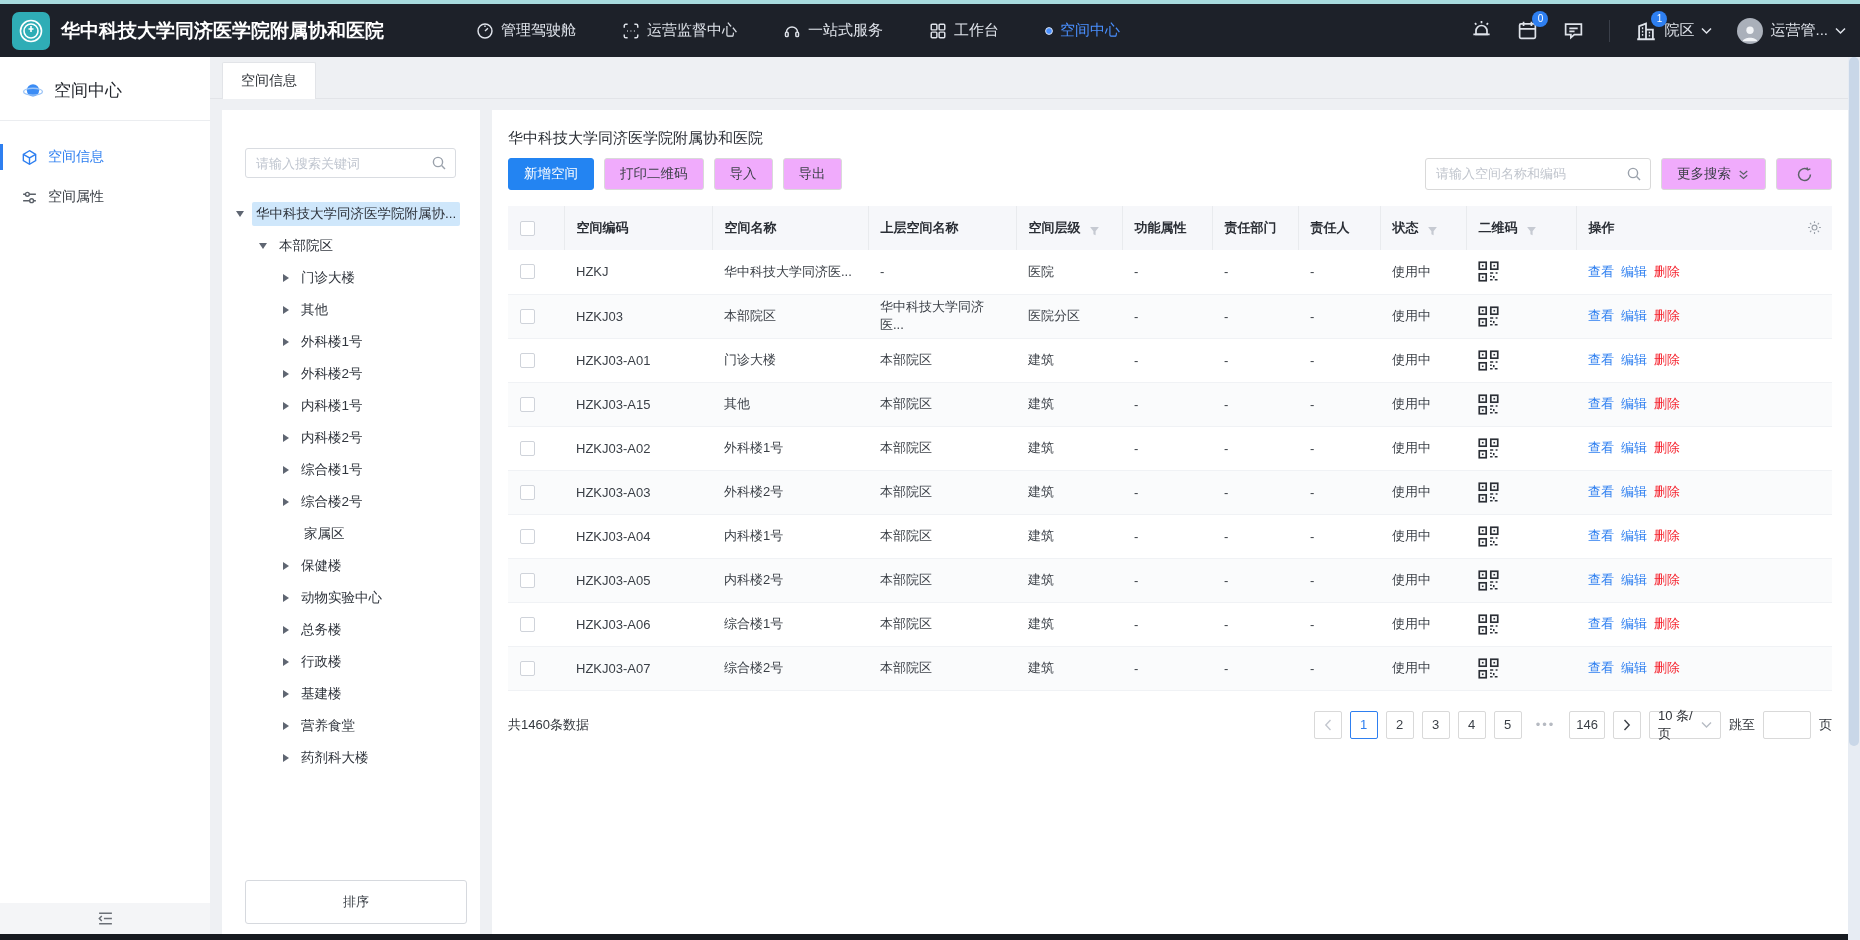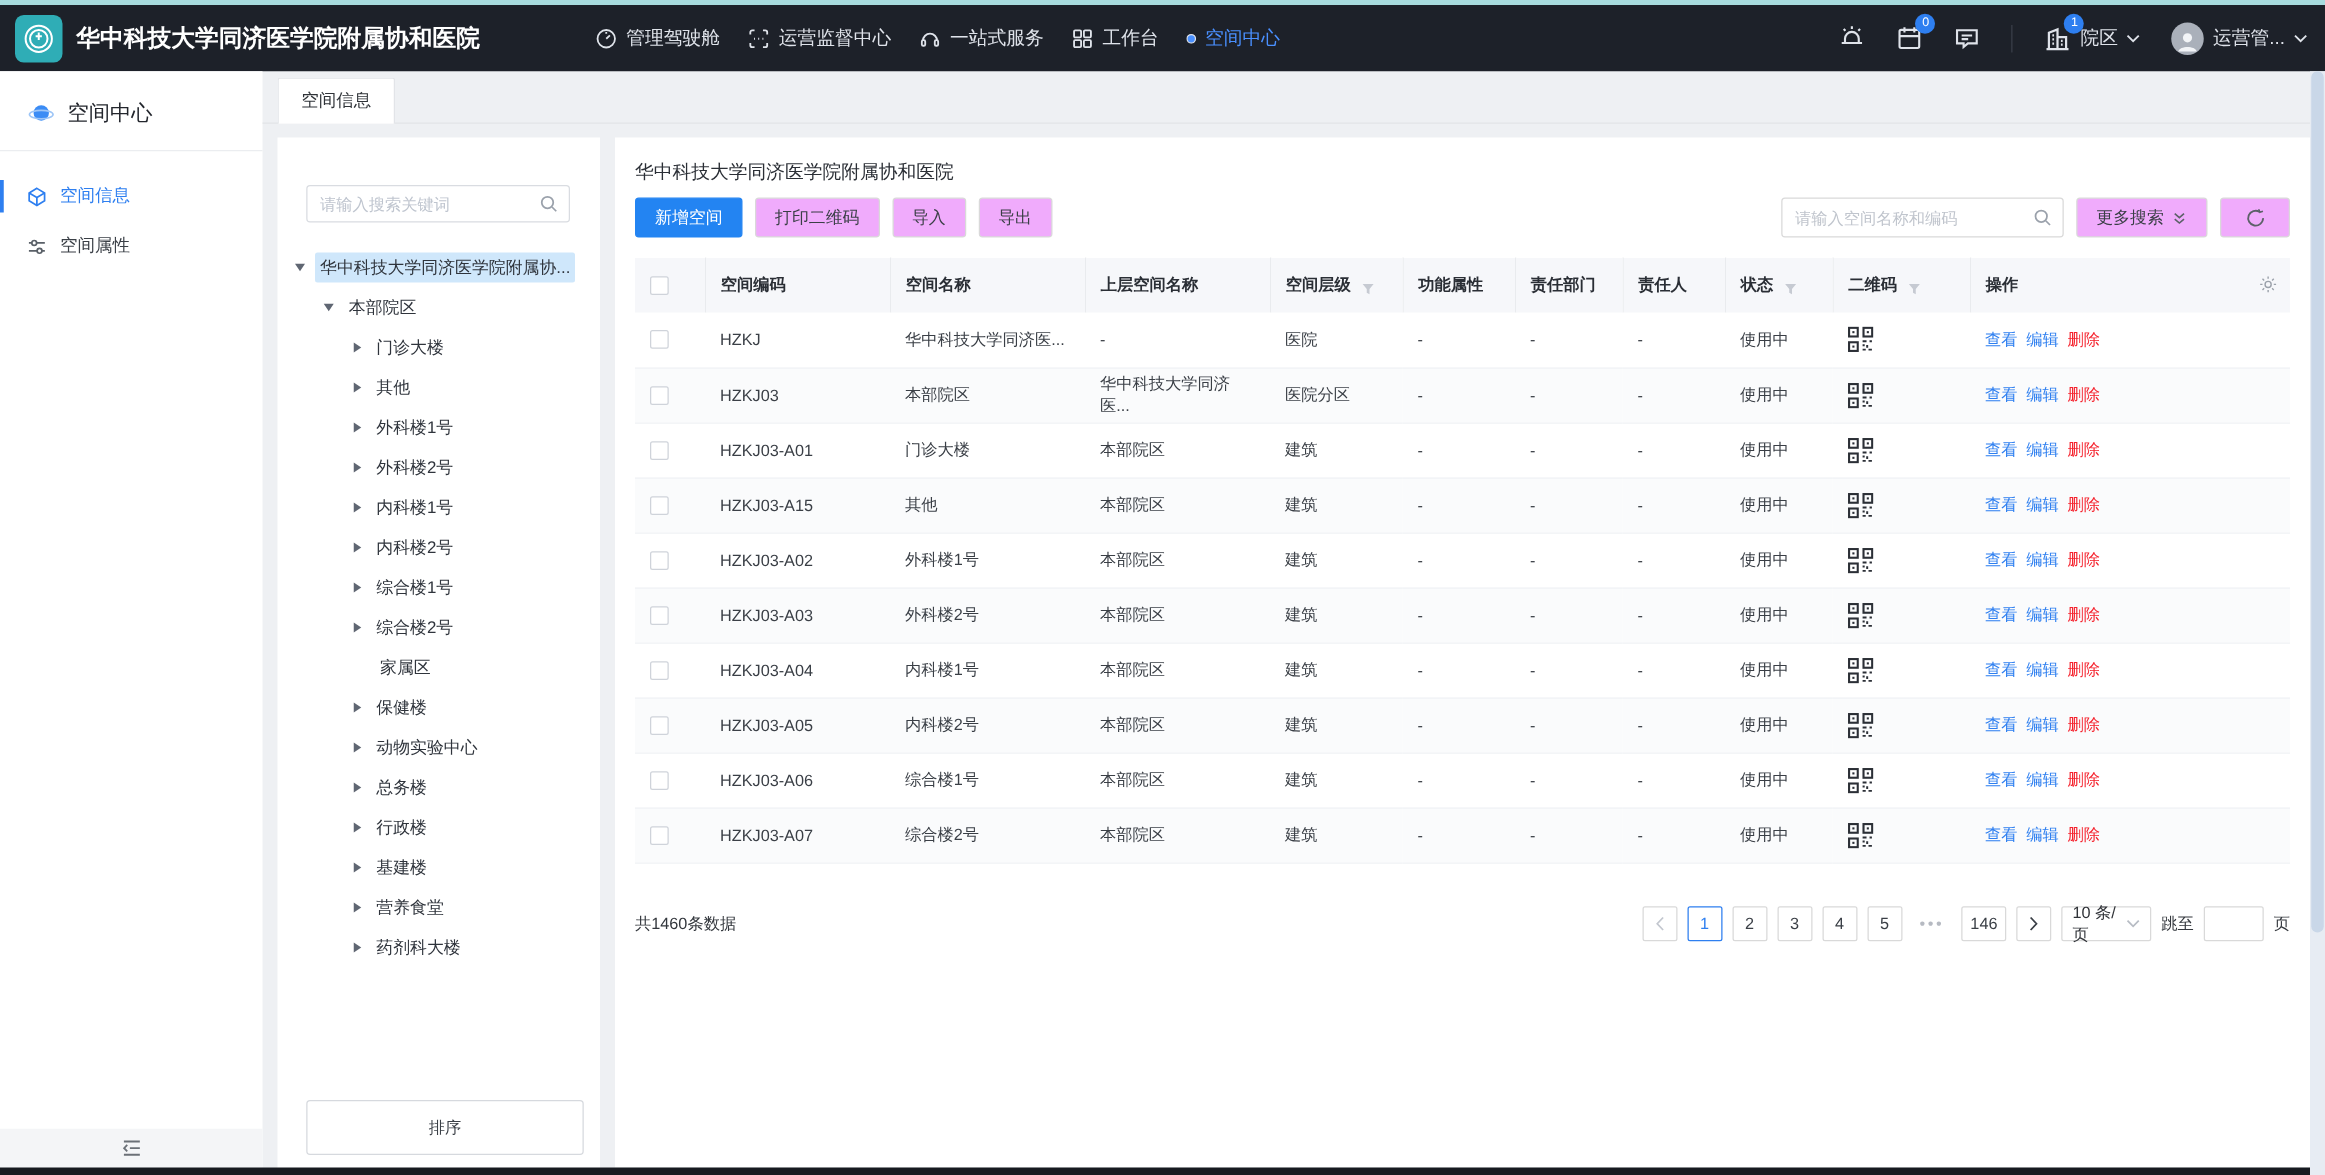--- a/index.html
+++ b/index.html
@@ -8,21 +8,21 @@
        background:#eef0f3;overflow:hidden;color:#303338;font-size:13px}
   svg{display:block}
 
   
   .navbar{position:absolute;left:0;top:0;right:0;height:57px;background:#1d2129;color:#dfe3ea}
   .teal-strip{position:absolute;left:0;top:0;right:0;height:4px;background:#a8dbde}
   .nav-inner{display:flex;align-items:center;height:100%;padding:4px 14px 0 12px}
   .logo{width:38px;height:38px;border-radius:7px;background:#2fae b8}
   .logo{background:#2fadb6;display:flex;align-items:center;justify-content:center;flex:none}
   .brand-title{font-size:19px;font-weight:bold;color:#fff;margin-left:11px;white-space:nowrap}
-  .nav-items{display:flex;align-items:flex-start;gap:22px;margin-left:92px}
+  .nav-items{display:flex;align-items:flex-start;gap:46px;margin-left:92px}
   .nav-item{display:flex;align-items:center;gap:7px;font-size:15px;cursor:pointer;white-space:nowrap}
   .nav-item .nicon svg{stroke:#dfe3ea}
   .nav-item.active{color:#4a90ff}
   .nav-right{margin-left:auto;display:flex;align-items:center;gap:25px}
   .icon-btn{position:relative;cursor:pointer;display:flex;align-items:center}
   .badge{position:absolute;top:-9px;right:-10px;min-width:16px;height:16px;border-radius:8px;
          background:#2e7ff0;color:#fff;font-size:10px;line-height:16px;text-align:center;
          padding:0 4px;font-style:normal}
   .v-div{width:1px;height:22px;background:#3a3f49}
   .campus,.user{display:flex;align-items:center;gap:7px;cursor:pointer;font-size:15px;white-space:nowrap}
@@ -73,21 +73,21 @@
   
   .main-panel{position:absolute;left:492px;right:12px;top:110px;bottom:6px;background:#fff;padding:16px 16px 0 16px}
   .main-title{font-size:15px;color:#2b2f36;height:30px;line-height:24px}
   .toolbar{display:flex;align-items:center;margin:2px 0 16px 0;gap:10px}
   .btn{height:32px;padding:0 15px;border:1px solid #d9d9d9;border-radius:3px;background:#f0abfc;
        font-size:13.5px;color:#3a3f46;display:flex;align-items:center;cursor:pointer;white-space:nowrap;font-family:inherit}
   .btn.primary{background:#2384f2;border-color:#2384f2;color:#fff}
   .toolbar .spacer{flex:1}
   .tb-search{position:relative;width:226px}
   .tb-search input{width:100%;height:32px;border:1px solid #d9d9d9;border-radius:3px;
-       padding:0 32px 0 10px;font-size:13px;outline:none;font-family:Liberation Sans, sans-serif}
+       padding:0 32px 0 10px;font-size:13px;outline:none;font-family:Liberation Serif, serif}
   .tb-search input::placeholder{color:#c0c5cd}
   .tb-search .search-mag{top:8px}
   .more-btn{gap:6px}
   .refresh-btn{width:56px;justify-content:center}
 
   
   table{border-collapse:collapse;table-layout:fixed;width:100%}
   thead th{background:#f6f7fa;height:44px;font-weight:600;font-size:13px;color:#2a2e35;
        text-align:left;padding:0 12px;border-right:1px solid #e9ebee;position:relative}
   thead th:last-child{border-right:none}
@@ -95,21 +95,21 @@
   tbody td{height:44px;padding:0 12px;font-size:13px;color:#3a3f46;border-bottom:1px solid #f0f2f5}
   tbody tr.striped td{background:#fafbfc}
   .cbx{width:15px;height:15px;border:1px solid #cfd3da;border-radius:2px;background:#fff;cursor:pointer}
   .act{cursor:pointer;margin-right:7px}
   .act.view,.act.edit{color:#2e7ff0}
   .act.del{color:#f5222d;margin-right:0}
   .gear{position:absolute;right:10px;top:14px;cursor:pointer}
   .funnel{cursor:pointer}
 
   
-  .table-footer{display:flex;align-items:center;margin-top:34px}
+  .table-footer{display:flex;align-items:center;margin-top:20px}
   .total{font-size:13px;color:#33373d}
   .pager{margin-left:auto;display:flex;align-items:center;gap:8px}
   .pbtn{min-width:28px;height:28px;border:1px solid #d9d9d9;border-radius:2px;background:#fff;
         display:flex;align-items:center;justify-content:center;font-size:13px;color:#3a3f46;
         cursor:pointer;padding:0 6px}
   .pbtn.active{border-color:#2e7ff0;color:#2e7ff0}
   .pbtn.disabled{color:#c3c7cf;cursor:default}
   .pbtn.dots{border:none;color:#b6bac2;letter-spacing:2px}
   .psize{width:72px;height:28px;border:1px solid #d9d9d9;border-radius:2px;display:flex;
         align-items:center;justify-content:space-between;padding:0 8px;font-size:13px;cursor:pointer;background:#fff}

